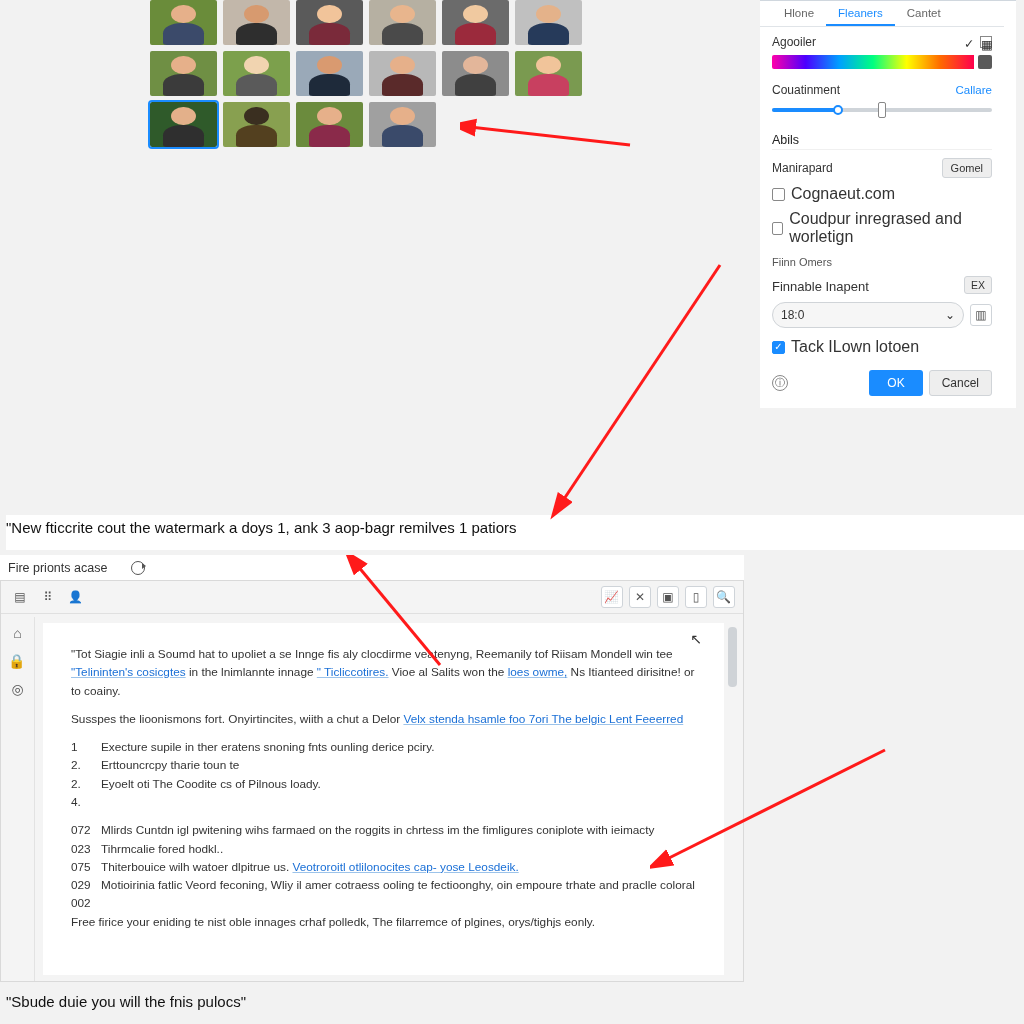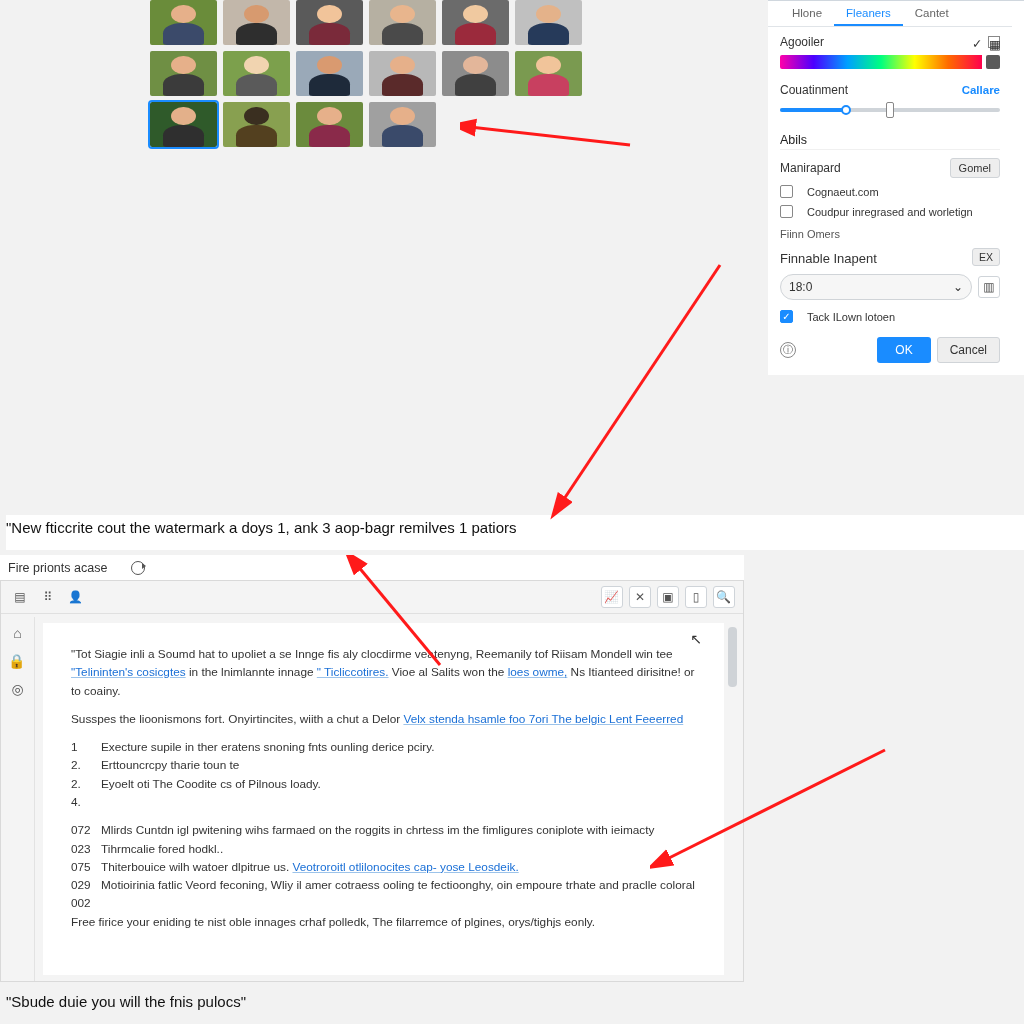--- a/index.html
+++ b/index.html
@@ -8,49 +8,49 @@
   
   .grid-wrap { position: absolute; left: 150px; top: 0; width: 460px; }
   .grid-row { display: flex; gap: 6px; margin-bottom: 6px; }
   .thumb { width: 67px; height: 45px; border-radius: 2px; position: relative; overflow: hidden; }
   .thumb.sel { outline: 2px solid #1a8cff; outline-offset: 0; }
   .face { position: absolute; inset: 0; }
   .face::before { content: ""; position: absolute; width: 40%; height: 40%; left: 30%; top: 12%; border-radius: 50%; }
   .face::after { content: ""; position: absolute; width: 62%; height: 48%; left: 19%; top: 52%; border-radius: 48% 48% 14% 14%; }
 
   
-  .panel { position: absolute; right: 0; top: 0; width: 256px; border-top: 1px solid #d0d7de; background: #fff; padding: 0 24px 12px 12px; }
+  .panel { position: absolute; right: 8px; top: 0; width: 256px; border-top: 1px solid #d0d7de; background: #fff; padding: 0 24px 12px 12px; }
   .tabs { display: flex; border-bottom: 1px solid #e0e4e8; margin: 0 -12px; padding: 0 12px; }
   .tab { padding: 6px 12px 5px 12px; font-size: 11.5px; color: #666; cursor: pointer; }
   .tab.active { color: #1a8cff; border-bottom: 2px solid #1a8cff; font-weight: 500; }
   .row { display: flex; justify-content: space-between; align-items: center; margin-top: 8px; }
   .lbl { font-size: 12px; color: #333; }
   .toggle { display: flex; gap: 4px; }
   .toggle span { width: 12px; height: 12px; border: 1px solid #888; display: inline-block; }
   .spectrum { height: 14px; margin-top: 6px; display: flex; }
   .spectrum .bar { flex: 1; border-radius: 2px 0 0 2px; background: linear-gradient(90deg,#ff00aa,#4b00ff,#00a0ff,#00ff80,#ffff00,#ff6a00,#ff004d); }
   .spectrum .sw { width: 14px; margin-left: 4px; background: #5a5a5a; border-radius: 2px; }
   .slider { position: relative; height: 22px; margin-top: 2px; }
   .track { position: absolute; left: 0; right: 0; top: 50%; transform: translateY(-50%); height: 4px; background: #cfd4d9; border-radius: 2px; }
   .fill { position: absolute; left: 0; top: 50%; transform: translateY(-50%); height: 4px; background: #1a8cff; border-radius: 2px; }
   .thumb-s { position: absolute; top: 50%; transform: translate(-50%,-50%); width: 10px; height: 10px; background: #fff; border: 2px solid #1a8cff; border-radius: 50%; }
   .thumb-s2{ position: absolute; top: 50%; transform: translate(-50%,-50%); width: 8px; height: 16px; background: #fff; border: 1px solid #888; border-radius: 2px; }
   .section-title { font-size: 12.5px; color: #222; margin-top: 12px; padding-bottom: 2px; border-bottom: 1px solid #f0f0f0; }
   .field-row { display: flex; justify-content: space-between; align-items: center; margin-top: 8px; }
   .field-row .lbl { flex: 1; }
   .choose { background: #eee; border: 1px solid #d0d4d8; border-radius: 3px; padding: 3px 8px; font-size: 11px; cursor: pointer; }
-  .chk-row { display: flex; align-items: center; gap: 14px; margin-top: 7px; font-size: 11px; }
+  .chk-row { display: flex; align-items: center; gap: 6px; margin-top: 7px; font-size: 16px; }
   .chk { width: 13px; height: 13px; border: 1px solid #888; border-radius: 2px; display: inline-flex; align-items: center; justify-content: center; background: #fff; }
   .chk.on { background: #1a8cff; border-color: #1a8cff; }
   .chk.on::after { content: "✓"; color: #fff; font-size: 10px; line-height: 1; }
   .small-head { font-size: 11px; color: #555; margin-top: 10px; }
   .select { display: flex; align-items: center; justify-content: space-between; background: #f6f6f6; border: 1px solid #d0d4d8; border-radius: 13px; padding: 5px 8px; flex: 1; margin-right: 6px; font-size: 12px; color: #333; }
   .icon-box { width: 22px; height: 22px; border: 1px solid #cfd4d9; border-radius: 3px; display: inline-flex; align-items: center; justify-content: center; color: #555; font-size: 12px; }
   .badge { background: #eee; border: 1px solid #d0d4d8; border-radius: 3px; padding: 2px 6px; font-size: 10.5px; }
-  .link-s { color: #1a8cff; font-size: 11.5px; cursor: pointer; font-weight: bold; }
+  .link-s { color: #1a8cff; font-size: 11.5px; cursor: pointer; }
   .panel-footer { display: flex; justify-content: space-between; align-items: center; margin-top: 14px; }
   .btn-ok { background: #1a8cff; color: #fff; border: none; border-radius: 3px; padding: 5px 18px; font-size: 12px; cursor: pointer; }
   .btn-cancel { background: #eee; color: #333; border: 1px solid #d0d4d8; border-radius: 3px; padding: 5px 12px; font-size: 12px; cursor: pointer; }
   .info-icon { width: 16px; height: 16px; border: 1px solid #888; border-radius: 50%; display: inline-flex; align-items: center; justify-content: center; font-size: 10px; color: #555; }
 
   
   .site-tag { position: absolute; left: 6px; top: 495px; font-size: 11px; color: #9aa0a6; margin-top: 32px; }
   .caption1 { position: absolute; left: 6px; top: 515px; font-size: 15px; color: #111; background: #fff; padding: 4px 0 14px 0; right: 0; }
   .app-strip { position: absolute; left: 0; top: 555px; right: 280px; background: #fff; font-size: 12.5px; color: #333; padding: 6px 8px; display: flex; align-items: center; gap: 24px; }
   .refresh { display: inline-block; width: 14px; height: 14px; border: 1.3px solid #555; border-radius: 50%; position: relative; }

